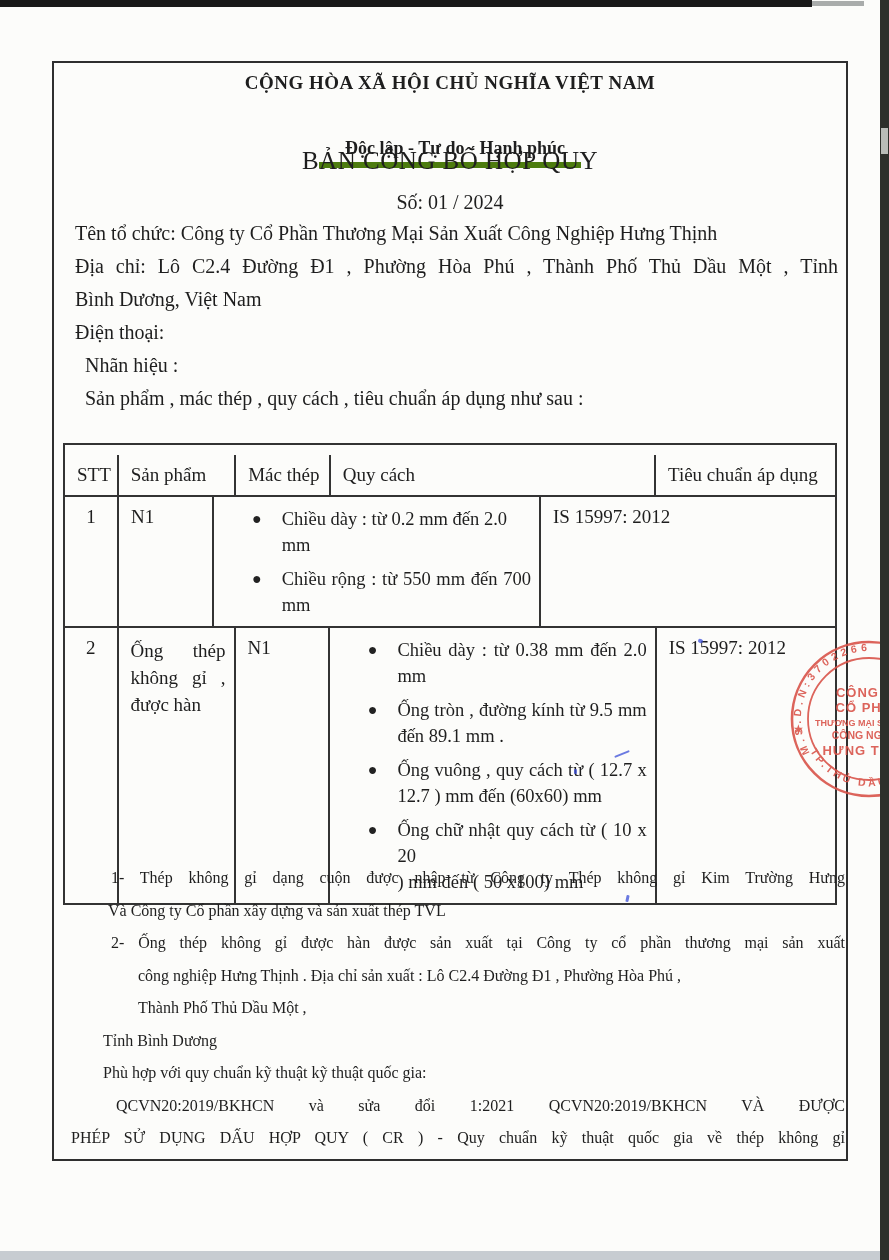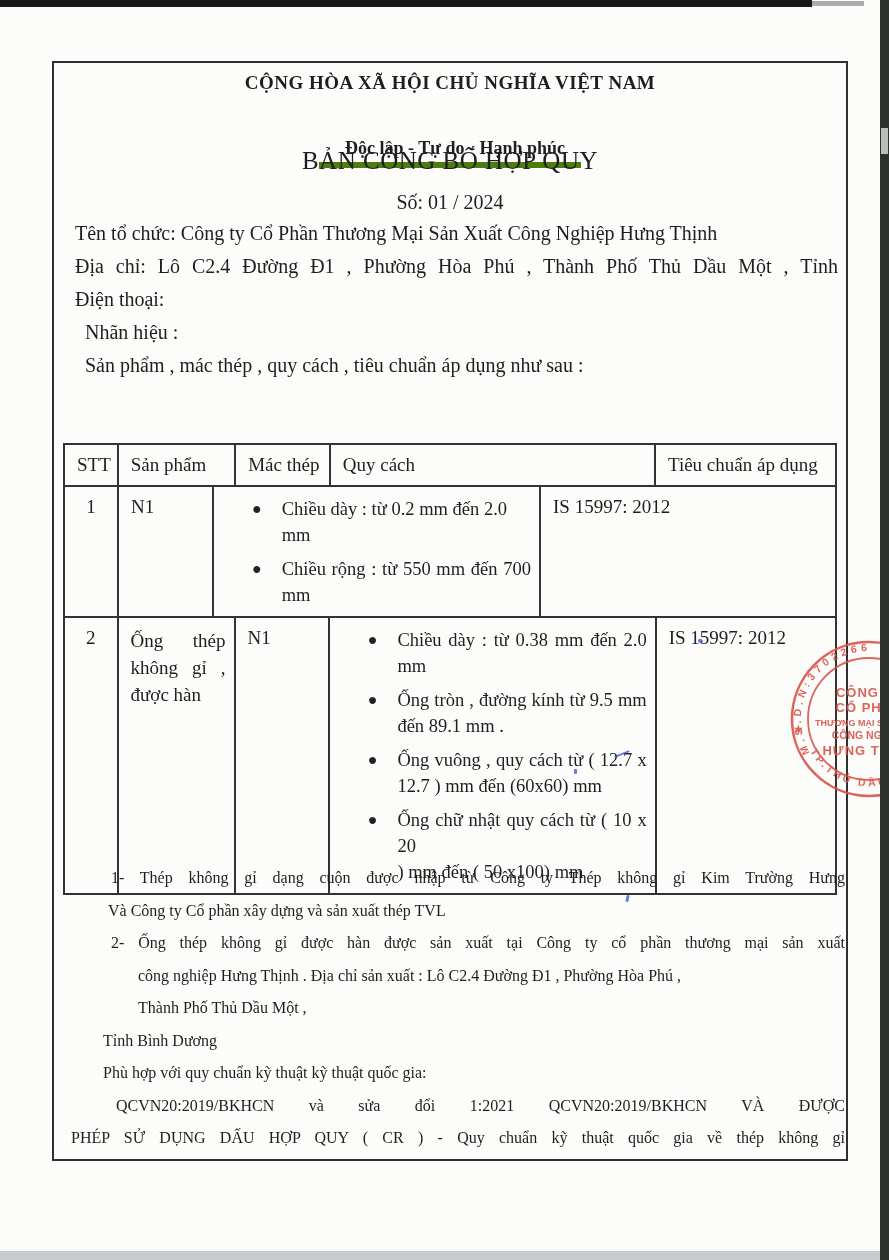--- a/index.html
+++ b/index.html
@@ -33,21 +33,21 @@
   .vtable{position:absolute;left:63px;top:443px;width:774px;border:2px solid #333;box-sizing:border-box;font-size:19px;z-index:10;background:rgba(255,255,255,0);}
   .trow{display:flex;border-top:2px solid #333;}
   .trow:first-child{border-top:none;}
   .tc{box-sizing:border-box;border-right:2px solid #333;padding:9px 8px 8px 12px;}
   .tc:last-child{border-right:none;}
   .c1{width:54px;text-align:center;padding-left:4px;padding-right:4px;}
   .c2{width:118px;}
   .c3{width:95px;text-align:left;}
   .c4{width:327px;padding-left:38px;}
   .c5{width:180px;}
-  .thead .tc{padding-bottom:9px;}
+  .thead .tc{padding-bottom:9px;margin-top:10px;}
   .thead .c1,.thead .c3{text-align:left;padding-left:12px;}
   .thead .c4{padding-left:12px;}
   .cellline{line-height:27px;white-space:nowrap;}
   .sp-cell .cellline{white-space:normal;}
   .sp-cell .sprd{text-align:justify;text-align-last:justify;}
   .bullet{display:flex;margin-bottom:8px;}
   .bullet:last-child{margin-bottom:0;}
   .dot{width:30px;font-size:16px;line-height:26px;color:#222;}
   .btext{width:252px;font-size:18.5px;}
   .btext .bl{line-height:26px;}
@@ -84,20 +84,21 @@
 <div class="center-block national-title">CỘNG HÒA XÃ HỘI CHỦ NGHĨA VIỆT NAM</div>
 <div class="center-block motto-wrap">
   <span class="motto">Độc lập - Tự do - Hạnh phúc</span>
 </div>
 <div class="center-block doc-title">BẢN CÔNG BỐ HỢP QUY</div>
 <div class="center-block doc-number">Số: 01 / 2024</div>
 
 <div class="info">
   <div class="line">Tên tổ chức: Công ty Cổ Phần Thương Mại Sản Xuất Công Nghiệp Hưng Thịnh</div>
   <div class="line spread">Địa chỉ: Lô C2.4 Đường Đ1 , Phường Hòa Phú , Thành Phố Thủ Dầu Một , Tỉnh</div>
+  <div class="line">Bình Dương, Việt Nam</div>
   <div class="line">Điện thoại:</div>
   <div class="line indent">Nhãn hiệu :</div>
   <div class="line indent">Sản phẩm , mác thép , quy cách , tiêu chuẩn áp dụng như sau :</div>
 </div>
 
 <div class="vtable">
   <div class="trow thead">
     <div class="tc c1">STT</div>
     <div class="tc c2">Sản phẩm</div>
     <div class="tc c3">Mác thép</div>

